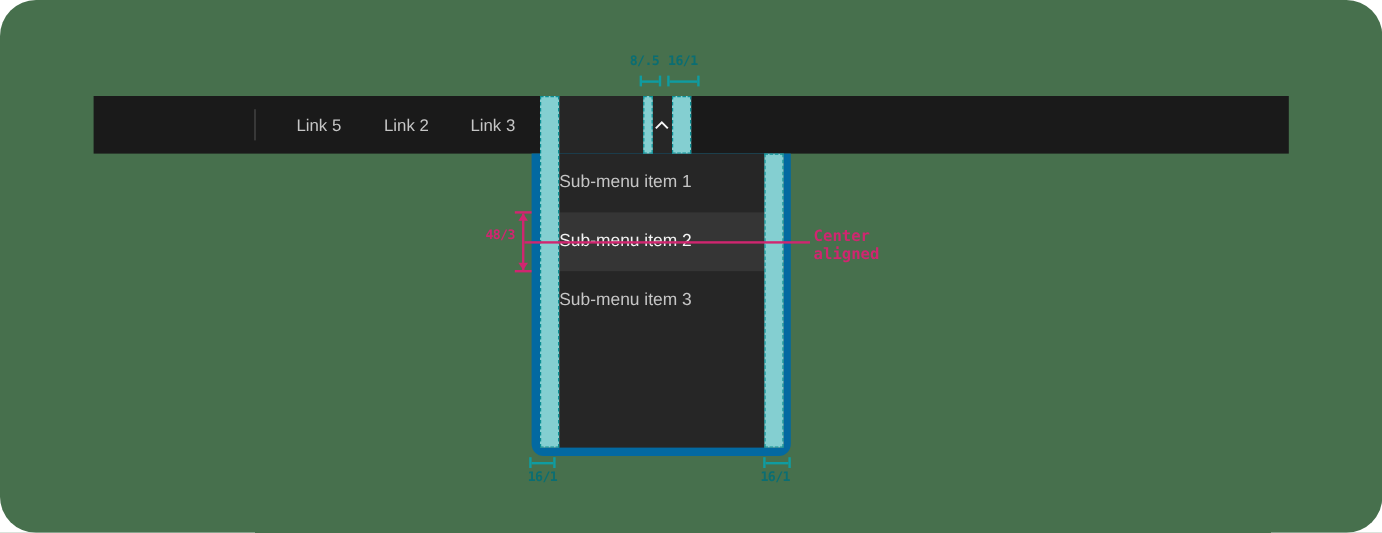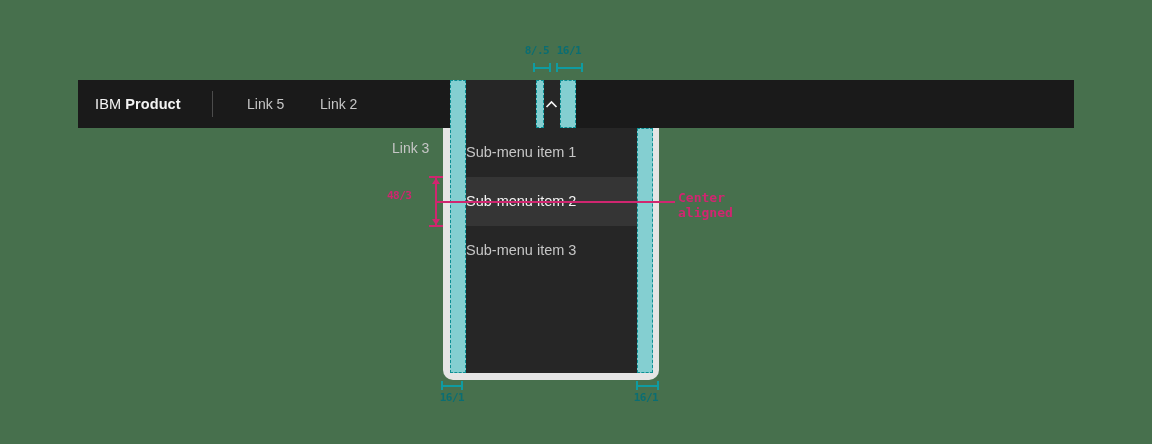--- a/index.html
+++ b/index.html
@@ -1,19 +1,19 @@
 <!DOCTYPE html>
 <html><head>
 <meta charset="utf-8">
 <style>
   html,body { margin:0; padding:0; }
   body { font-family:"Liberation Sans", sans-serif; }
   #canvas {
     position:relative; width:1152px; height:444px;
-    background:#47704d; overflow:hidden;
+    background:#47704d; overflow:hidden;border-radius:30px;
   }
   
   .header {
     position:absolute; left:78px; top:80px; width:996px; height:48px;
     background:#1a1a1a;
   }
   .brand {
     position:absolute; left:17px; top:0; height:48px; line-height:48px;
     color:#f4f4f4; font-size:14.5px; letter-spacing:.1px; white-space:nowrap;
   }
@@ -31,21 +31,21 @@
   .submenu-label {
     position:absolute; left:388px; top:0; height:48px; line-height:48px;
     color:#f4f4f4; font-size:14.5px; white-space:nowrap; cursor:pointer;
   }
   .chevron {
     position:absolute; left:467px; top:20px; width:13px; height:9px; cursor:pointer;
   }
   
   .dropdown {
     position:absolute; left:443px; top:128px; width:216px; height:252px;
-    background:#e5e5e5; border-radius:0 0 10px 10px;
+    background:#0369a1; border-radius:0 0 10px 10px;
   }
   .menu-surface {
     position:absolute; left:7px; top:0; width:203px; height:245px; background:#262626;
   }
   .menu-item {
     position:relative; width:100%; height:49px; line-height:49px;
     padding-left:16px; box-sizing:border-box;
     color:#c6c6c6; font-size:14.5px; cursor:pointer; white-space:nowrap;
   }
   .menu-item.active { background:#353535; color:#f4f4f4; }
@@ -75,41 +75,40 @@
   .vmeas::before { content:""; position:absolute; top:0; bottom:0; left:50%;
     margin-left:-1px; width:2px; background:#d02670; }
   .ah { position:absolute; left:50%; transform:translateX(-50%); width:0; height:0;
     border-left:4px solid transparent; border-right:4px solid transparent; }
   .ah.up   { top:0;    border-bottom:6px solid #d02670; }
   .ah.down { bottom:0; border-top:6px solid #d02670; }
   .plabel {
     position:absolute; font-family:"DejaVu Sans Mono", monospace; font-weight:bold;
     color:#d02670; white-space:nowrap;
   }
-  .height-label { left:387px; top:189px; width:42px; text-align:left;
+  .height-label { left:387px; top:189px; width:42px; text-align:right;
     font-size:11px; letter-spacing:-0.5px; }
   .align-label { left:678px; top:190px; font-size:13px; line-height:15px; }
 </style>
 </head>
 <body>
 
 <div id="canvas">
 
   <div class="tlabel" style="left:515px; top:44px;">8/.5</div>
   <div class="tlabel" style="left:547px; top:44px;">16/1</div>
   <div class="dumb" style="left:533px; top:63px; width:14px;"></div>
   <div class="dumb" style="left:556px; top:63px; width:23px;"></div>
 
   <div class="header">
     <div class="trigger-bg"></div>
-    <div class="brand"><span>IBM</span>&nbsp;<b>Product</b></div>
     <div class="hdr-divider"></div>
     <div class="nav-link" style="left:169px;">Link 5</div>
     <div class="nav-link" style="left:242px;">Link 2</div>
-    <div class="nav-link" style="left:314px;margin-top:44px;">Link 3</div>
+    <div class="nav-link" style="left:314px;">Link 3</div>
     <svg class="chevron" viewBox="0 0 13 9">
       <path d="M1.5 7 L6.5 2 L11.5 7" stroke="#f4f4f4" stroke-width="1.7" fill="none"></path>
     </svg>
   </div>
 
   <div class="dropdown">
     <div class="menu-surface">
       <div class="menu-item">Sub-menu item 1</div>
       <div class="menu-item active">Sub-menu item 2</div>
       <div class="menu-item">Sub-menu item 3</div>

